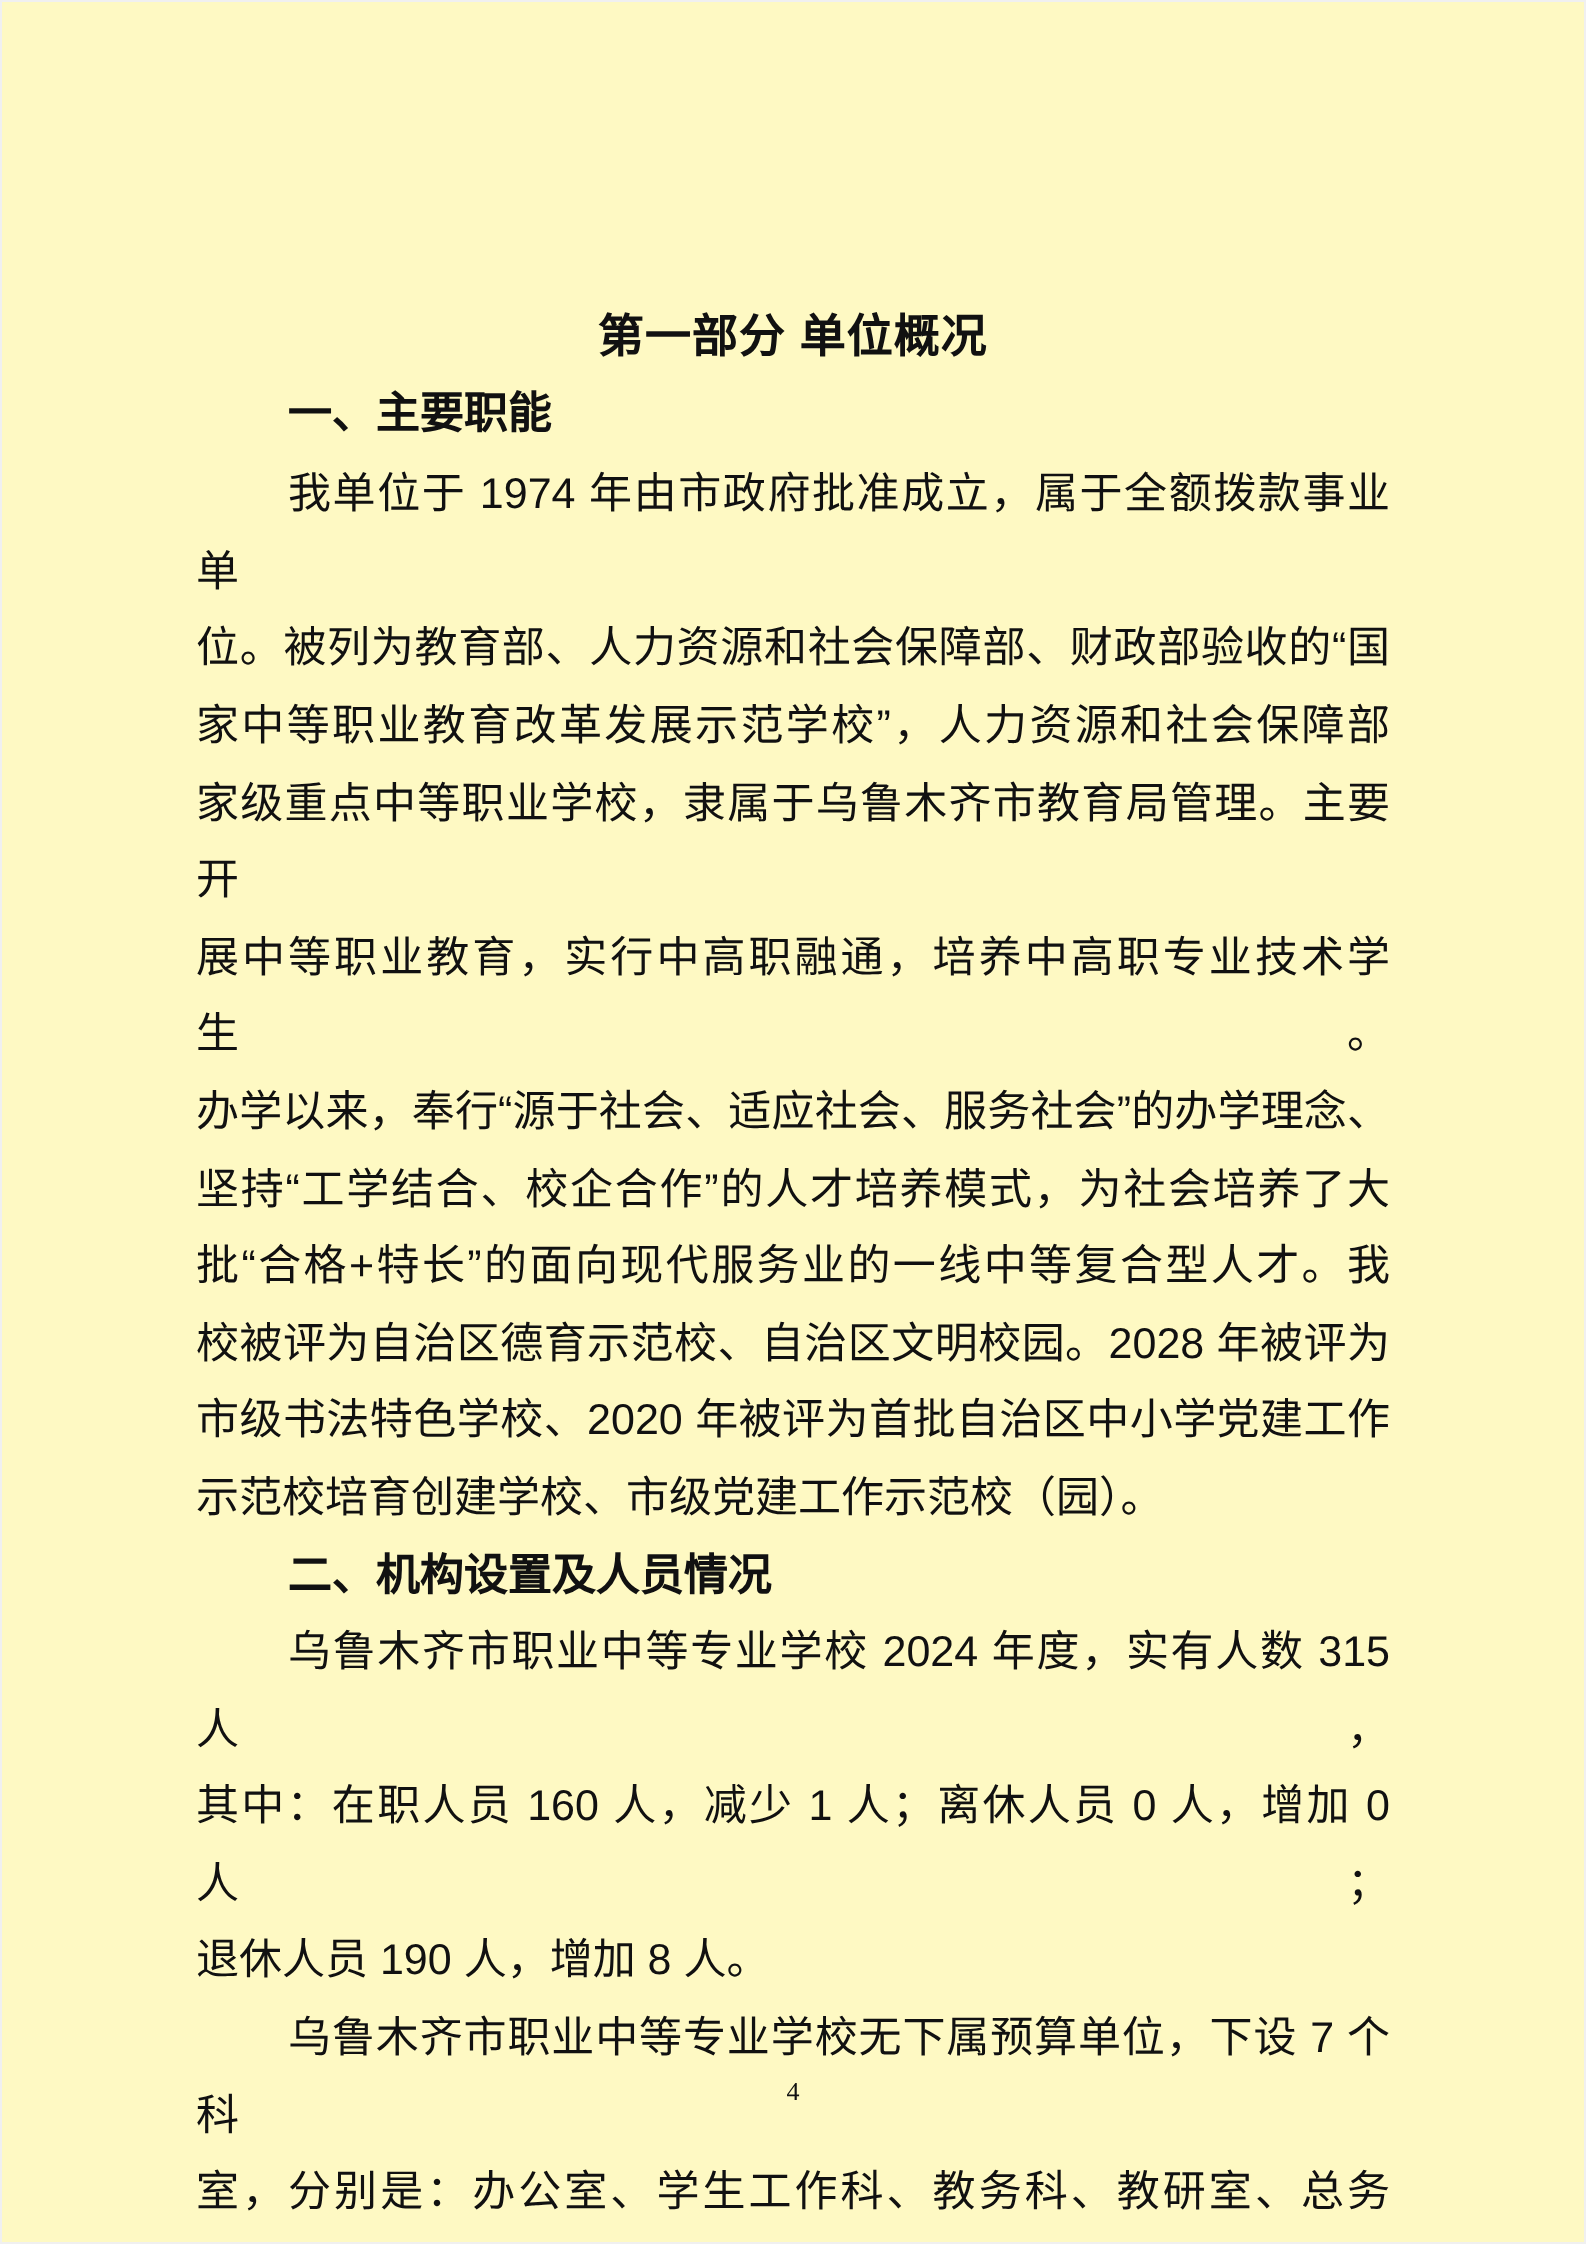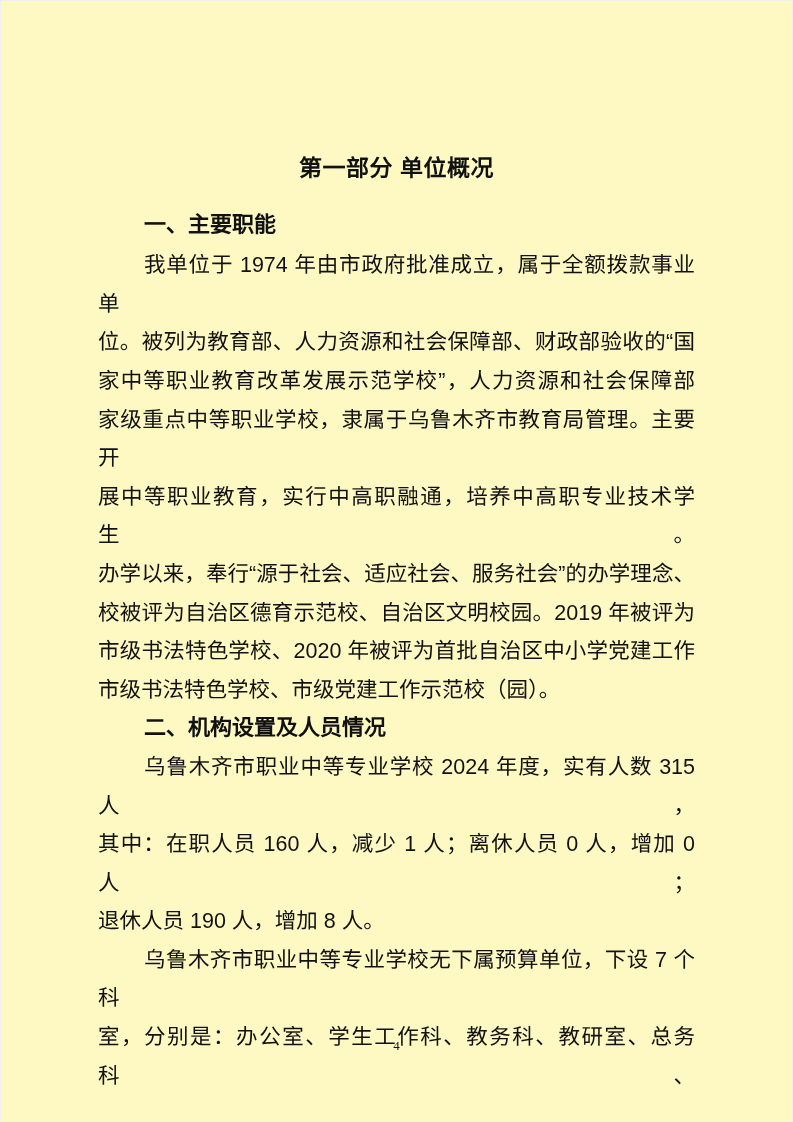--- a/index.html
+++ b/index.html
@@ -29,21 +29,21 @@
     text-align: center;
     letter-spacing: 0.5px;
   }
   .section-heading {
     font-family: "Liberation Sans", "DejaVu Sans", sans-serif;
     font-weight: bold;
     font-size: 22px;
     line-height: 38.6px;
     padding-left: 46px;
   }
-  .heading-1 { margin-top: 18px; }
+  .heading-1 { margin-top: 0; }
   .heading-2 { margin-top: 0; }
   .para {
     font-family: Liberation Sans, sans-serif;
     font-size: 21.5px;
     line-height: 38.6px;
   }
   .para-1 { margin-top: 2px; }
   .line {
     text-align: justify;
     text-align-last: justify;
@@ -72,23 +72,25 @@
 
     <div class="section-heading heading-1">一、主要职能</div>
 
     <div class="para para-1">
       <div class="line first">我单位于 1974 年由市政府批准成立，属于全额拨款事业单</div>
       <div class="line">位。被列为教育部、人力资源和社会保障部、财政部验收的“国</div>
       <div class="line">家中等职业教育改革发展示范学校”，人力资源和社会保障部</div>
       <div class="line">家级重点中等职业学校，隶属于乌鲁木齐市教育局管理。主要开</div>
       <div class="line">展中等职业教育，实行中高职融通，培养中高职专业技术学生。</div>
       <div class="line">办学以来，奉行“源于社会、适应社会、服务社会”的办学理念、</div>
-      <div class="line">校被评为自治区德育示范校、自治区文明校园。2019 年被评为</div>
+      <div class="line">坚持“工学结合、校企合作”的人才培养模式，为社会培养了大</div>
+      <div class="line">批“合格+特长”的面向现代服务业的一线中等复合型人才。我</div>
+      <div class="line">校被评为自治区德育示范校、自治区文明校园。2028 年被评为</div>
       <div class="line">市级书法特色学校、2020 年被评为首批自治区中小学党建工作</div>
-      <div class="line last">市级书法特色学校、市级党建工作示范校（园）。</div>
+      <div class="line last">示范校培育创建学校、市级党建工作示范校（园）。</div>
     </div>
 
     <div class="section-heading heading-2">二、机构设置及人员情况</div>
 
     <div class="para">
       <div class="line first">乌鲁木齐市职业中等专业学校 2024 年度，实有人数 315 人，</div>
       <div class="line">其中：在职人员 160 人，减少 1 人；离休人员 0 人，增加 0 人；</div>
       <div class="line last">退休人员 190 人，增加 8 人。</div>
     </div>
 

